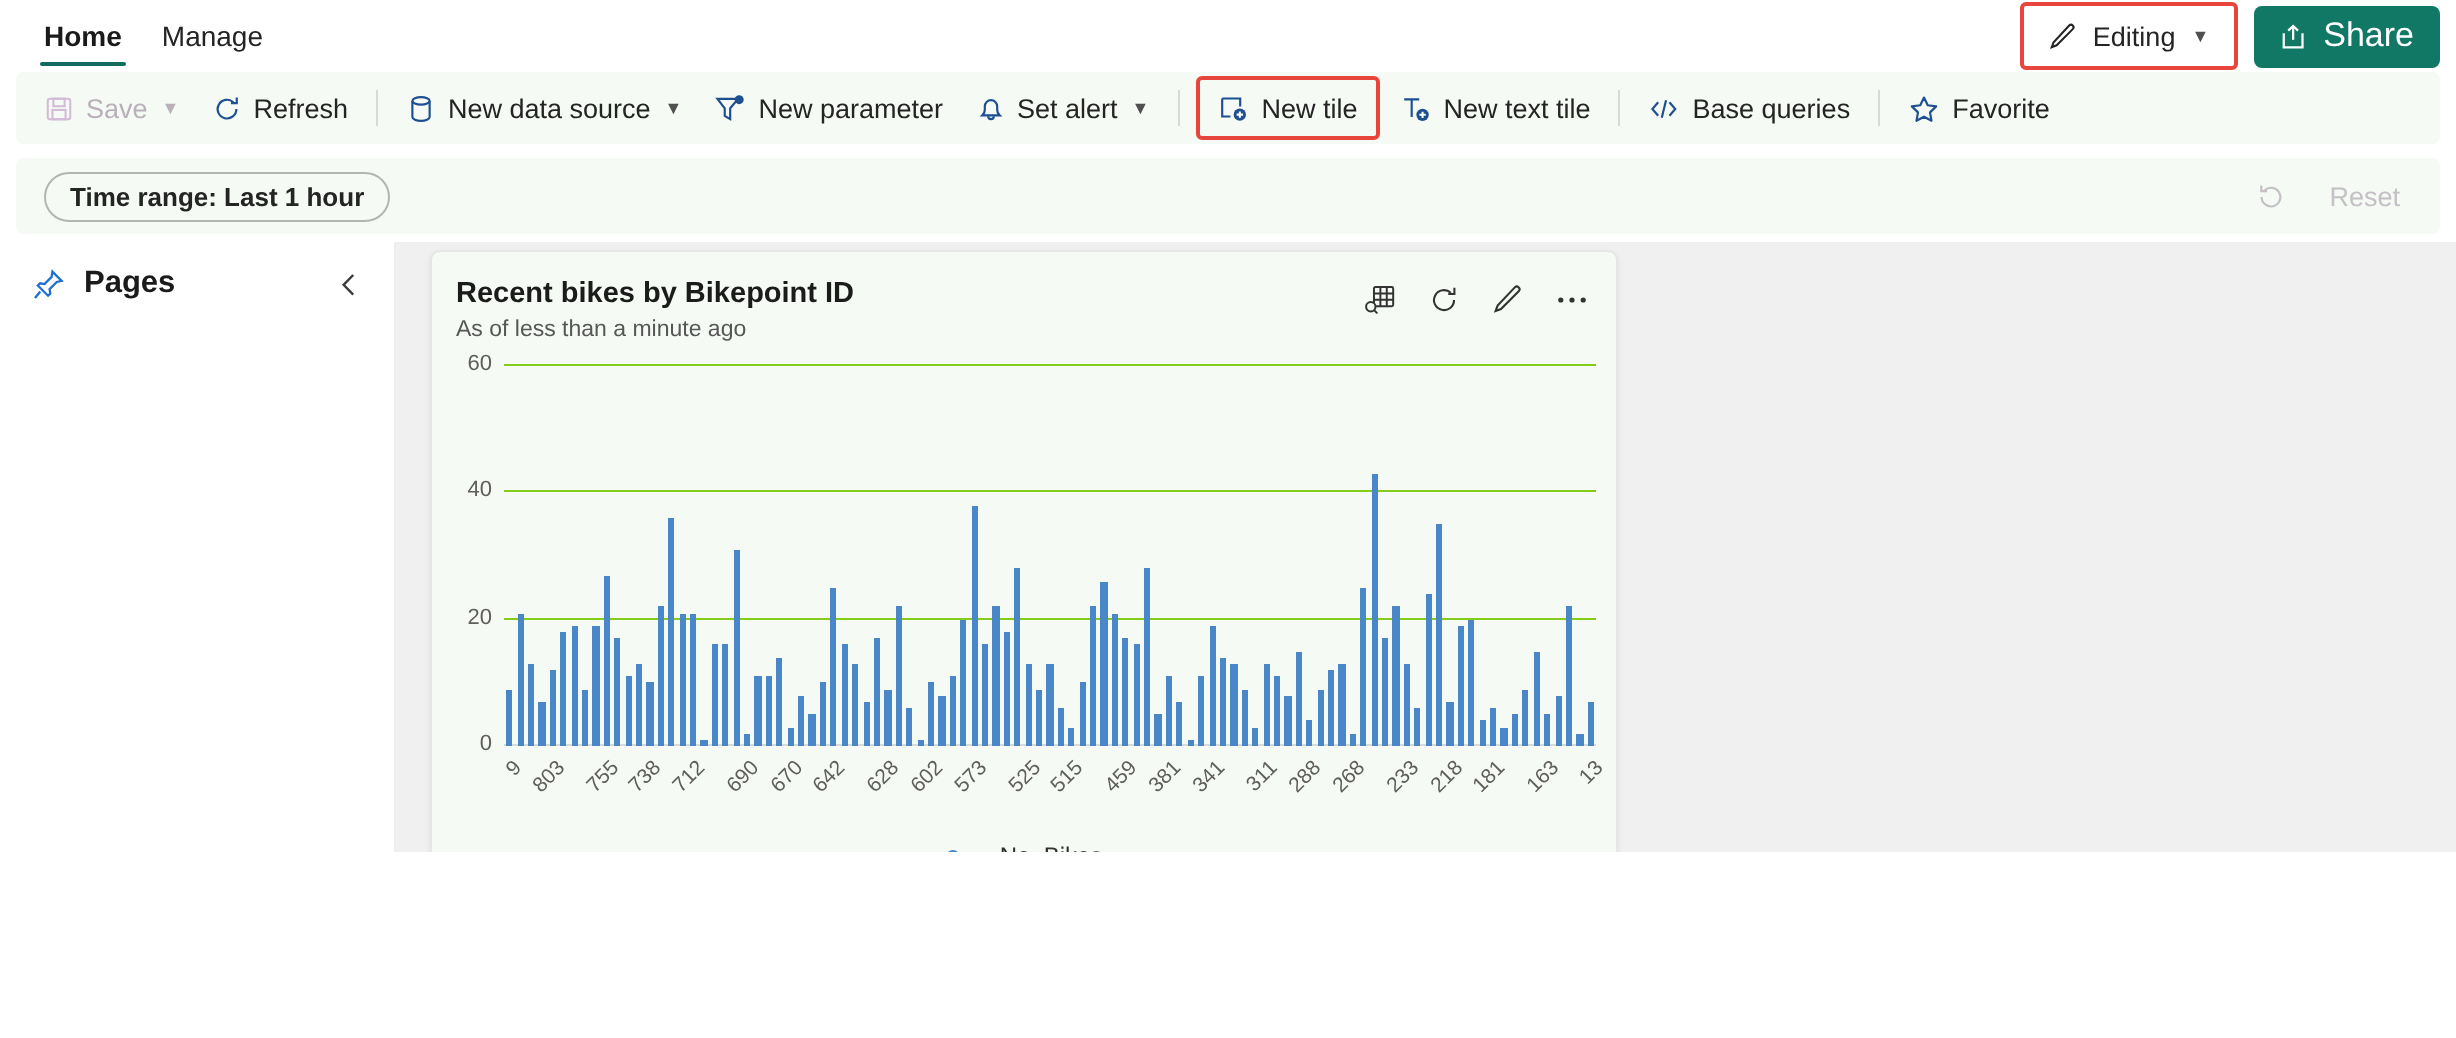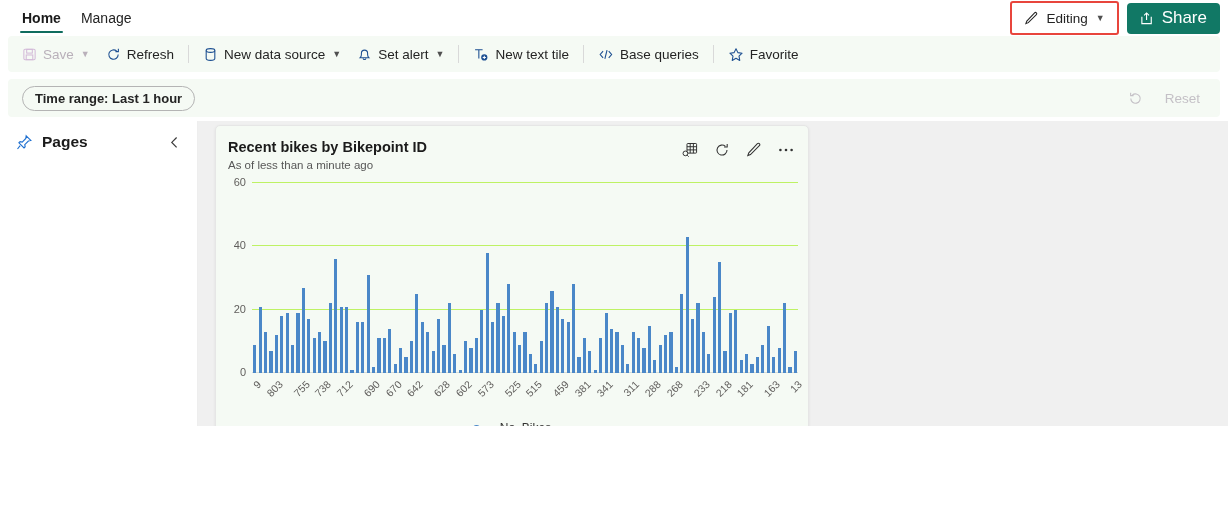--- a/index.html
+++ b/index.html
@@ -220,21 +220,21 @@
     position: relative;
     padding: 6px 10px 0 6px;
   }
   .plot {
     position: absolute;
     left: 36px; right: 10px; top: 10px;
     height: 190px;
   }
   .gridline {
     position: absolute; left: 0; right: 0;
-    height: 1px; background: #bef264;
+    height: 1px; background: #84cc16;
   }
   .gridline.base { background: #d7dbd5; }
   .ylab {
     position: absolute;
     right: calc(100% + 6px);
     transform: translateY(-50%);
     font-size: 11px; color: #605e5c;
     white-space: nowrap;
   }
   .bars {
@@ -357,34 +357,55 @@
     <span>
       <svg width="15" height="15" viewBox="0 0 16 16" fill="none" stroke="#1d4f91" stroke-width="1.15">
         <ellipse cx="8" cy="3.7" rx="4.6" ry="2"></ellipse>
         <path d="M3.4 3.7v8.6c0 1.1 2.1 2 4.6 2s4.6-.9 4.6-2V3.7"></path>
       </svg>
     </span>
     <span>New data source</span>
     <span class="chev">▼</span>
   </button>
 
+  <button class="tb-item">
+    <span>
+      <svg width="16" height="15" viewBox="0 0 17 16" fill="none" stroke="#1d4f91" stroke-width="1.15">
+        <path d="M1.8 2.6h11L8.6 7.6v5.8l-2.9-1.7V7.6z"></path>
+        <circle cx="13.4" cy="3" r="2.4" fill="#1d4f91" stroke="none"></circle>
+      </svg>
+    </span>
+    <span>New parameter</span>
+  </button>
 
   <button class="tb-item">
     <span>
       <svg width="15" height="15" viewBox="0 0 16 16" fill="none" stroke="#1d4f91" stroke-width="1.15">
         <path d="M3.4 11.4h9.2c-1 -.9 -1.3 -1.6 -1.3 -3.3V6.6a3.3 3.3 0 0 0-6.6 0v1.5c0 1.7-.3 2.4-1.3 3.3z"></path>
         <path d="M6.5 11.9a1.5 1.5 0 0 0 3 0"></path>
       </svg>
     </span>
     <span>Set alert</span>
     <span class="chev">▼</span>
   </button>
 
   <div class="tb-sep"></div>
 
+  <div class="newtile-wrap">
+    <button class="tb-item">
+      <span>
+        <svg width="16" height="15" viewBox="0 0 17 16" fill="none" stroke="#1d4f91" stroke-width="1.15">
+          <path d="M2.2 2.4h9.6v4.2M2.2 2.4v9.6h4.4"></path>
+          <circle cx="11.6" cy="11" r="3.3" fill="#1d4f91" stroke="none"></circle>
+          <path d="M11.6 9.3v3.4M9.9 11h3.4" stroke="#ffffff" stroke-width="1.1"></path>
+        </svg>
+      </span>
+      <span>New tile</span>
+    </button>
+  </div>
 
   <button class="tb-item">
     <span>
       <svg width="16" height="15" viewBox="0 0 17 16" fill="none" stroke="#1d4f91" stroke-width="1.15">
         <path d="M2.2 2.9h8M6.2 2.9v9.4"></path>
         <circle cx="12" cy="11.1" r="3.3" fill="#1d4f91" stroke="none"></circle>
         <path d="M12 9.4v3.4M10.3 11.1h3.4" stroke="#ffffff" stroke-width="1.1"></path>
       </svg>
     </span>
     <span>New text tile</span>

